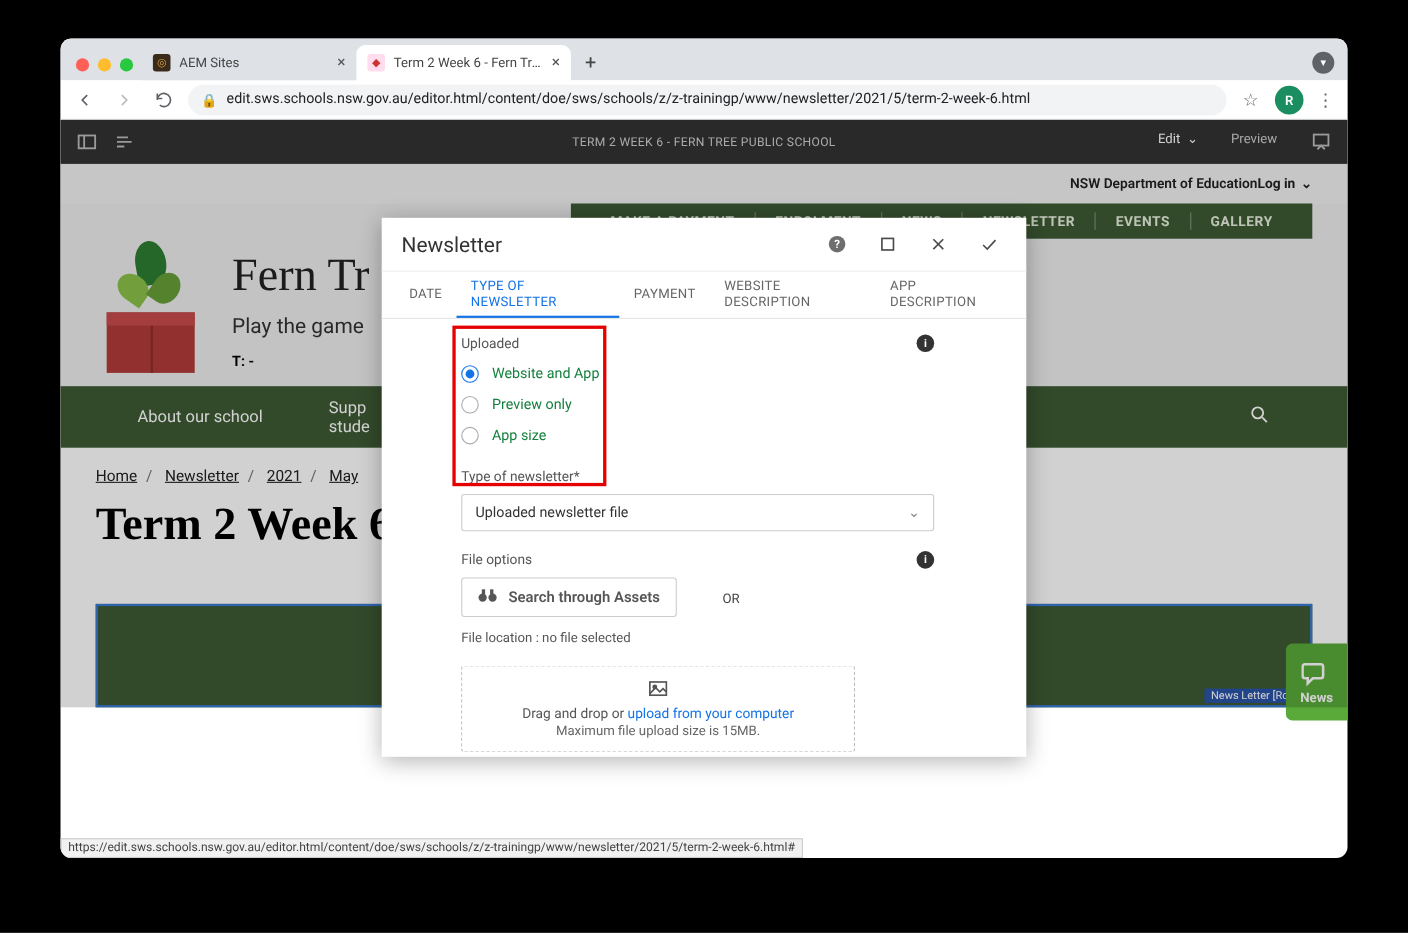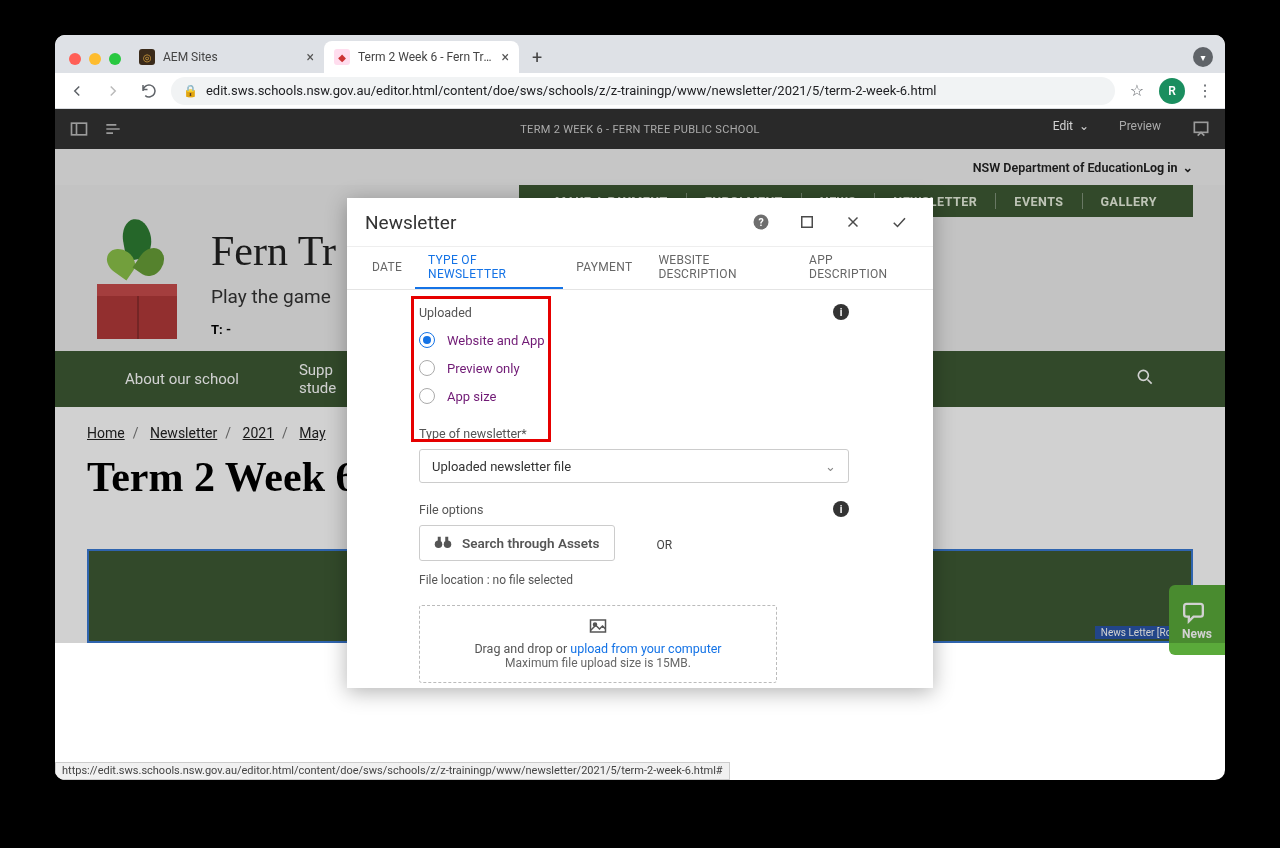--- a/index.html
+++ b/index.html
@@ -91,21 +91,21 @@
   .dlg-ic{width:32px;height:32px;display:flex;align-items:center;justify-content:center;color:#666;margin-left:14px}
   .dlg-ic svg{width:18px;height:18px}
   .dlg-tabs{height:44px;border-top:1px solid #eee;border-bottom:1px solid #e4e4e4;display:flex;align-items:stretch;padding:0 12px;gap:0}
   .dlg-tab{padding:0 13px;display:flex;align-items:center;font-size:12px;letter-spacing:0.3px;color:#666;border-bottom:2px solid transparent}
   .dlg-tab.active{color:#1473e6;border-bottom-color:#1473e6}
   .dlg-body{flex:1;padding:14px 72px 14px 72px;overflow:auto;position:relative}
   .highlight{position:absolute;left:64px;top:6px;width:140px;height:146px;border:3px solid #e60000;pointer-events:none}
   .fieldlabel{font-size:12.5px;color:#555;margin-bottom:8px;display:flex;align-items:center;justify-content:space-between;width:430px}
   .fieldlabel .info{width:16px;height:16px;border-radius:50%;background:#333;color:#fff;font-size:10px;display:flex;align-items:center;justify-content:center;font-weight:bold}
   .radio-group{margin-bottom:22px}
-  .radio-row{display:flex;align-items:center;gap:12px;margin:12px 0;font-size:13px;color:#701a75}
+  .radio-row{display:flex;align-items:center;gap:12px;margin:12px 0;font-size:13px;color:#15803d}
   .radio{width:16px;height:16px;border-radius:50%;border:1px solid #aaa;display:inline-flex;align-items:center;justify-content:center}
   .radio.checked{border-color:#1473e6}
   .radio.checked::after{content:"";width:8px;height:8px;border-radius:50%;background:#1473e6}
   .select{width:430px;height:34px;border:1px solid #ccc;border-radius:3px;display:flex;align-items:center;padding:0 12px;font-size:13px;color:#333;justify-content:space-between;margin-bottom:18px}
   .select .chev{color:#888}
   .assetbtn{height:36px;border:1px solid #ccc;border-radius:3px;display:inline-flex;align-items:center;gap:10px;padding:0 14px;font-size:13.5px;color:#555;font-weight:600}
   .or{display:inline-block;margin-left:38px;font-size:12px;color:#444}
   .fileloc{font-size:12px;color:#555;margin-top:12px}
   .dropzone{margin-top:18px;width:358px;border:1px dashed #bbb;border-radius:3px;padding:12px;text-align:center;font-size:12.5px;color:#555}
   .dropzone svg{width:18px;height:16px;margin-bottom:4px}

